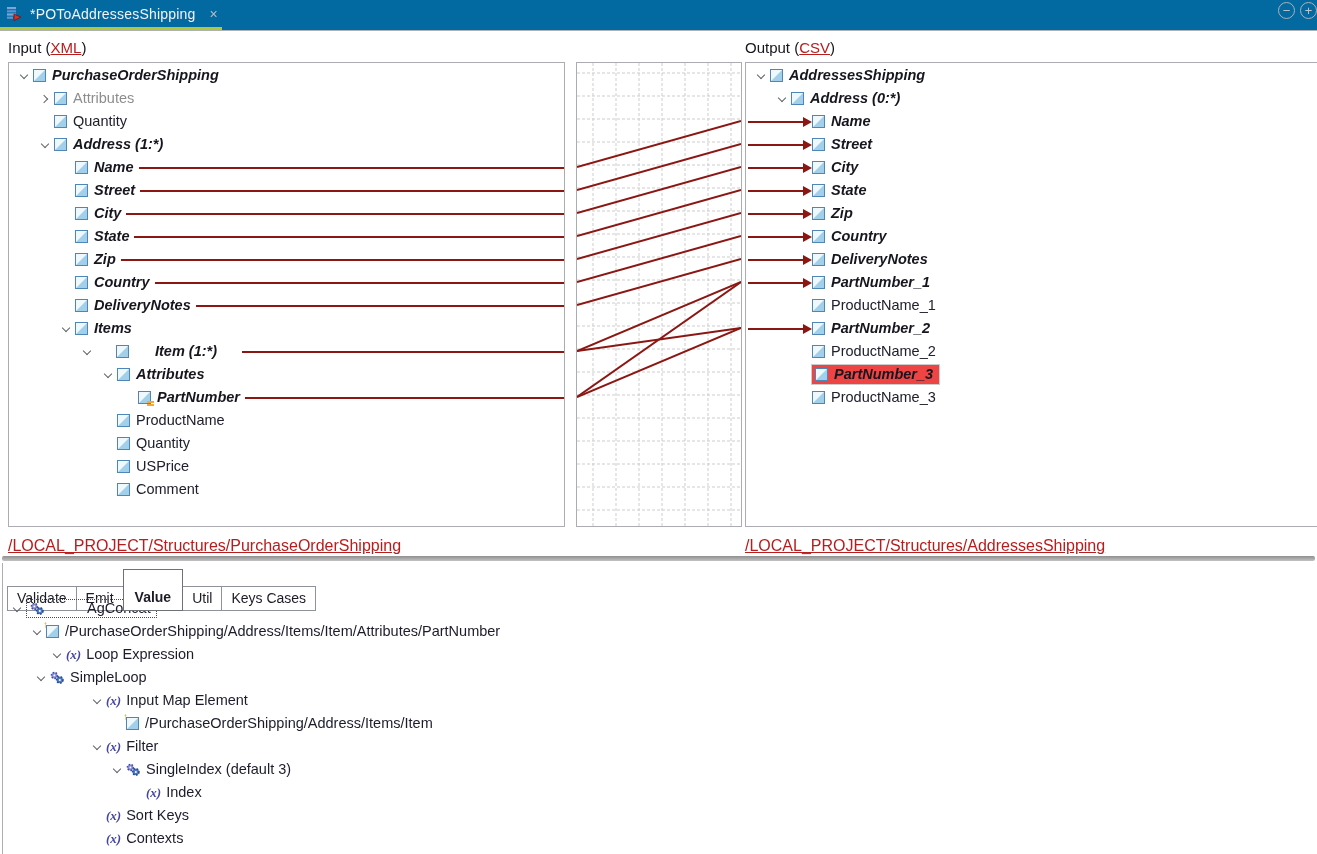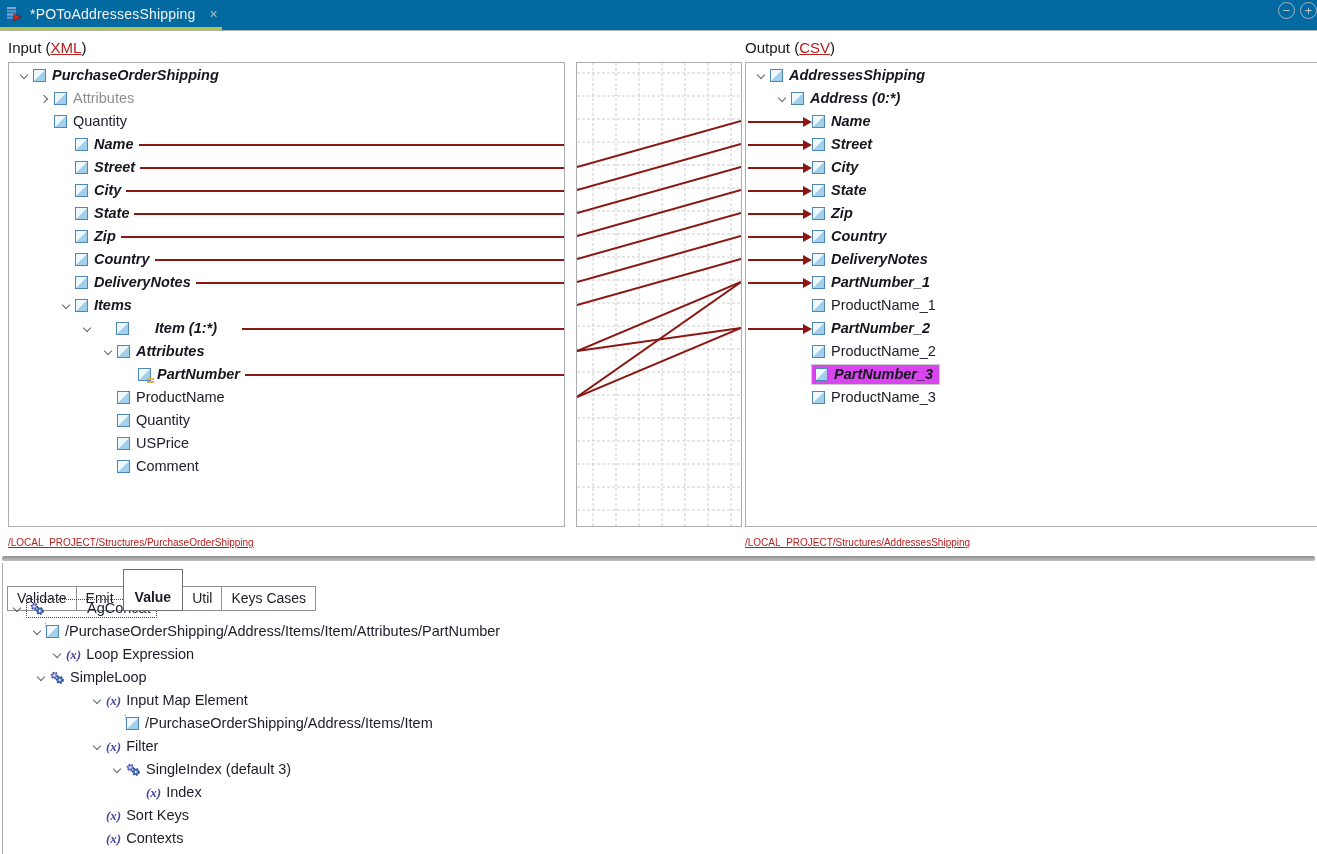--- a/index.html
+++ b/index.html
@@ -20,21 +20,21 @@
   .doc-tab{position:absolute;left:0;top:0;height:27px;display:flex;align-items:center;padding-left:6px;}
   .doc-tab .ticon{margin-right:7px;display:flex;}
   .doc-tab .ttitle{color:#f2f3f5;font-size:14px;letter-spacing:.2px;}
   .doc-tab .tclose{margin-left:14px;color:#b9bdc3;font-size:14px;line-height:1;cursor:default;}
   .circbtn{position:absolute;top:2px;width:17px;height:17px;border-radius:50%;
     border:1px solid #aeb2b8;color:#c3c7cd;display:flex;align-items:center;justify-content:center;
     font-size:13px;line-height:1;}
   
   .pane-header{position:absolute;top:39px;font-size:15px;color:#15151c;white-space:nowrap;}
   .pane-header a, .struct-link{color:#b91c1c;text-decoration:underline;cursor:pointer;}
-  .struct-link{position:absolute;top:537px;font-size:10px;white-space:nowrap;}
+  .struct-link{position:absolute;top:537px;font-size:16px;white-space:nowrap;}
   
   .panel{position:absolute;top:62px;height:465px;border:1px solid var(--panelborder);background:#fff;overflow:hidden;}
   #input-panel{left:8px;width:557px;}
   #canvas-panel{left:576px;width:166px;}
   #output-panel{left:745px;width:658px;}
   #map-svg{position:absolute;left:0;top:0;}
   
   .tree{padding-top:1px;}
   .row{display:flex;align-items:center;height:23px;position:relative;font-size:14.5px;
        color:var(--treetext);white-space:nowrap;}
@@ -48,21 +48,21 @@
     background:linear-gradient(to bottom,#f2a93b 0 2px,rgba(0,0,0,0) 2px 3px,#f2a93b 3px 5px,rgba(0,0,0,0) 5px);}
   .nicon.path::before{content:"\2191";position:absolute;top:-7px;left:-4px;font-size:10px;
     font-weight:bold;font-style:normal;color:#e8930e;}
   .lbl{line-height:1;}
   .row.bold .lbl{font-weight:bold;font-style:italic;color:#16161f;}
   .row.gray .lbl{color:#8d8d8d;}
   .stub{flex:1;height:0;border-top:2px solid var(--maroon);margin-left:5px;}
   .arrow{position:absolute;top:50%;left:2px;height:2px;margin-top:-1px;background:var(--maroon);}
   .arrow::after{content:"";position:absolute;right:-8px;top:-4px;width:0;height:0;
     border-left:9px solid var(--maroon);border-top:5px solid transparent;border-bottom:5px solid transparent;}
-  .selwrap{display:flex;align-items:center;background:#d946ef;box-shadow:0 0 0 1px #cccccc;
+  .selwrap{display:flex;align-items:center;background:#ef4444;box-shadow:0 0 0 1px #cccccc;
     padding:2px 6px 2px 3px;}
   .focuswrap{display:flex;align-items:flex-end;border:1px dotted #4a4a4a;padding:1px 5px 1px 3px;gap:37px;}
   .fx{flex:0 0 auto;margin-right:5px;font-family:"Liberation Serif",serif;
     font-style:italic;font-weight:bold;font-size:13px;color:#4646a0;line-height:1;}
   .gearwrap{flex:0 0 auto;margin-right:5px;display:flex;}
   
   .splitter{position:absolute;left:2px;top:556px;width:1313px;height:5px;border-radius:2px;
     background:linear-gradient(#8f8f8f,#c2c2c2);}
   .bottom-left-border{position:absolute;left:2px;top:563px;width:1px;height:291px;background:#aeaeae;}
   .tabstrip{position:absolute;left:8px;top:569px;display:flex;align-items:flex-end;}
@@ -112,20 +112,27 @@
         <span class="chev right">
           <i></i>
         </span>
         <span class="nicon"></span>
         <span class="lbl">Attributes</span>
       </div>
       <div class="row" style="padding-left: 27px;">
         <span class="chev"></span>
         <span class="nicon"></span>
         <span class="lbl">Quantity</span>
+      </div>
+      <div class="row bold" style="padding-left: 27px;">
+        <span class="chev down">
+          <i></i>
+        </span>
+        <span class="nicon"></span>
+        <span class="lbl">Address (1:*)</span>
       </div>
       <div class="row bold" style="padding-left: 48px;">
         <span class="chev"></span>
         <span class="nicon"></span>
         <span class="lbl">Name</span>
         <span class="stub"></span>
       </div>
       <div class="row bold" style="padding-left: 48px;">
         <span class="chev"></span>
         <span class="nicon"></span>

